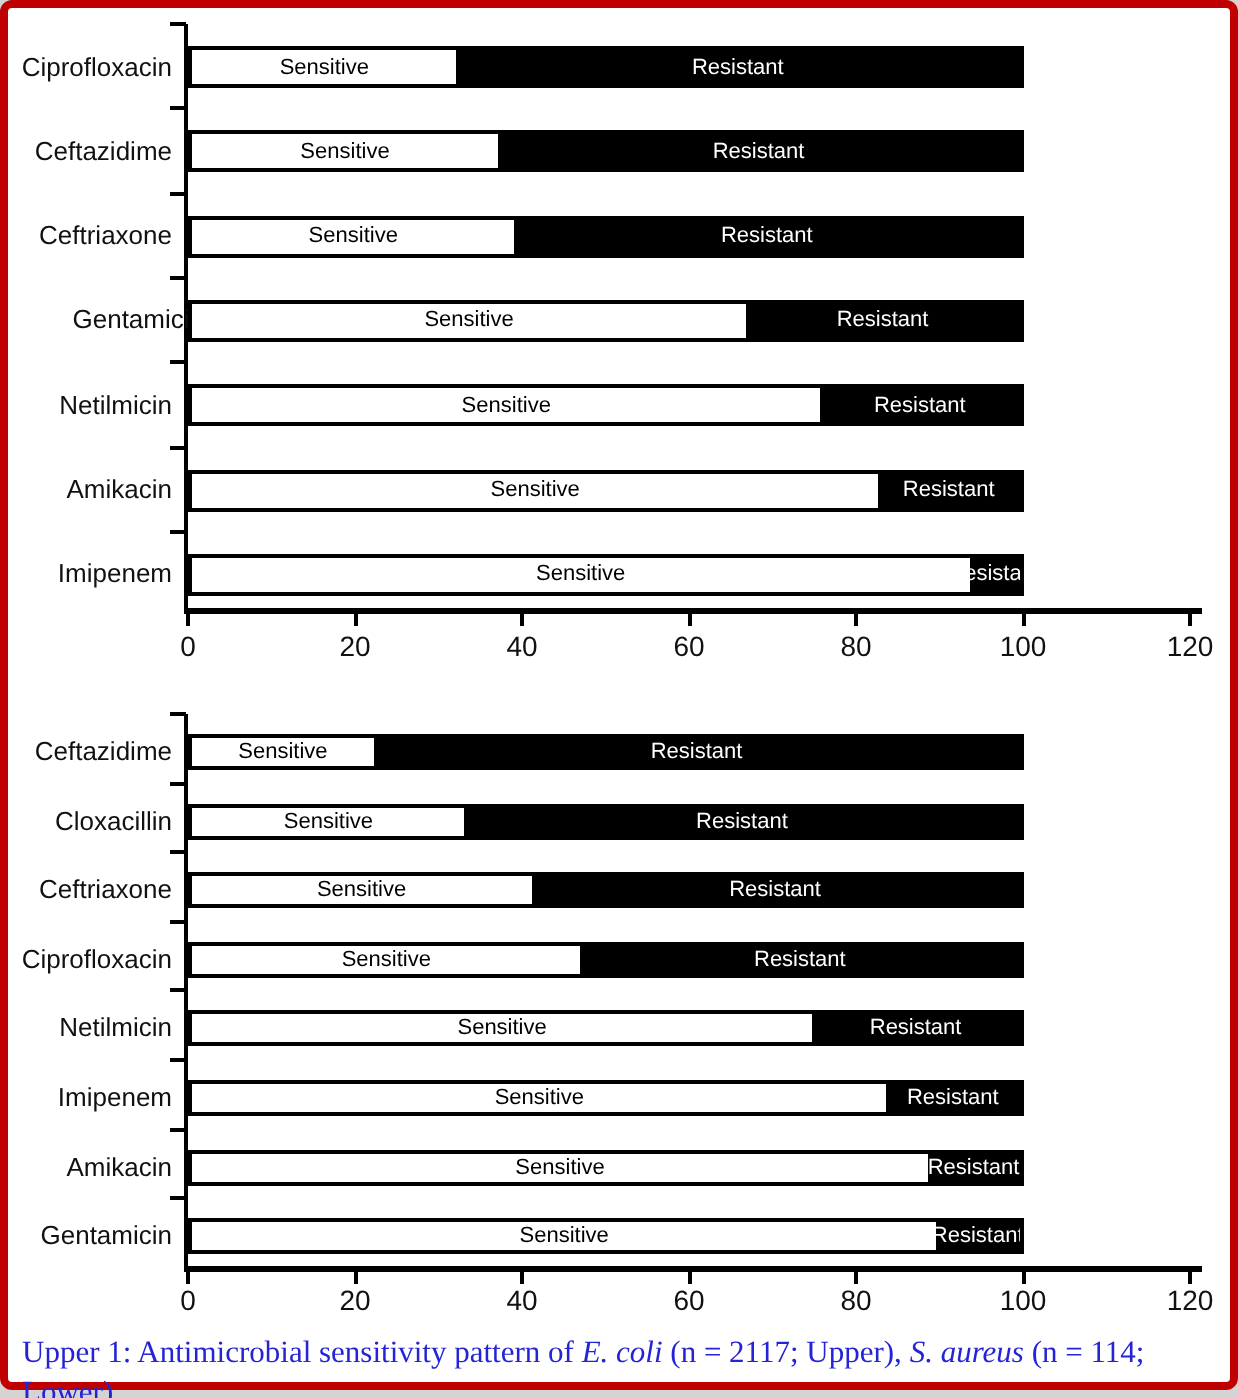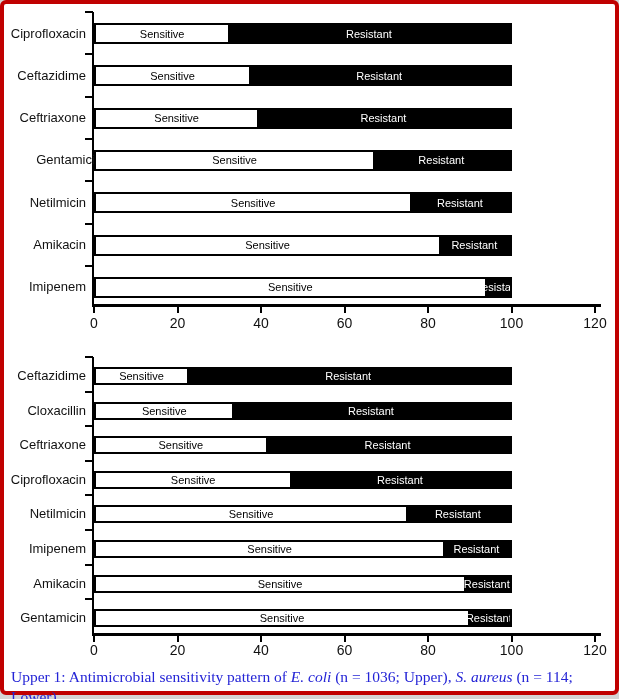--- a/index.html
+++ b/index.html
@@ -184,15 +184,15 @@
       <div class="x-tick" style="left: 256px; top: 632px; width: 2px; height: 6px;"></div>
       <div class="x-tick-label" style="left: 235px; top: 638px;">40</div>
       <div class="x-tick" style="left: 339.5px; top: 632px; width: 2px; height: 6px;"></div>
       <div class="x-tick-label" style="left: 318.5px; top: 638px;">60</div>
       <div class="x-tick" style="left: 423px; top: 632px; width: 2px; height: 6px;"></div>
       <div class="x-tick-label" style="left: 402px; top: 638px;">80</div>
       <div class="x-tick" style="left: 506.5px; top: 632px; width: 2px; height: 6px;"></div>
       <div class="x-tick-label" style="left: 485.5px; top: 638px;">100</div>
       <div class="x-tick" style="left: 590px; top: 632px; width: 2px; height: 6px;"></div>
       <div class="x-tick-label" style="left: 569px; top: 638px;">120</div>
-      <div id="caption" style="color: rgb(36, 36, 214);"><span class="">Upper 1: Antimicrobial sensitivity pattern of </span><span class="it">E. coli</span><span class=""> (n = 1036; Upper), </span><span class="it">S. aureus</span><span class=""> (n = 114; Lower)</span></div>
+      <div id="caption" style="color: rgb(36, 36, 214);"><span class="">Upper 1: Antimicrobial sensitivity pattern of </span><span class="it">E. coli</span><span class=""> (n = 2117; Upper), </span><span class="it">S. aureus</span><span class=""> (n = 114; Lower)</span></div>
   </div>
 </div>
 
 </body></html>

